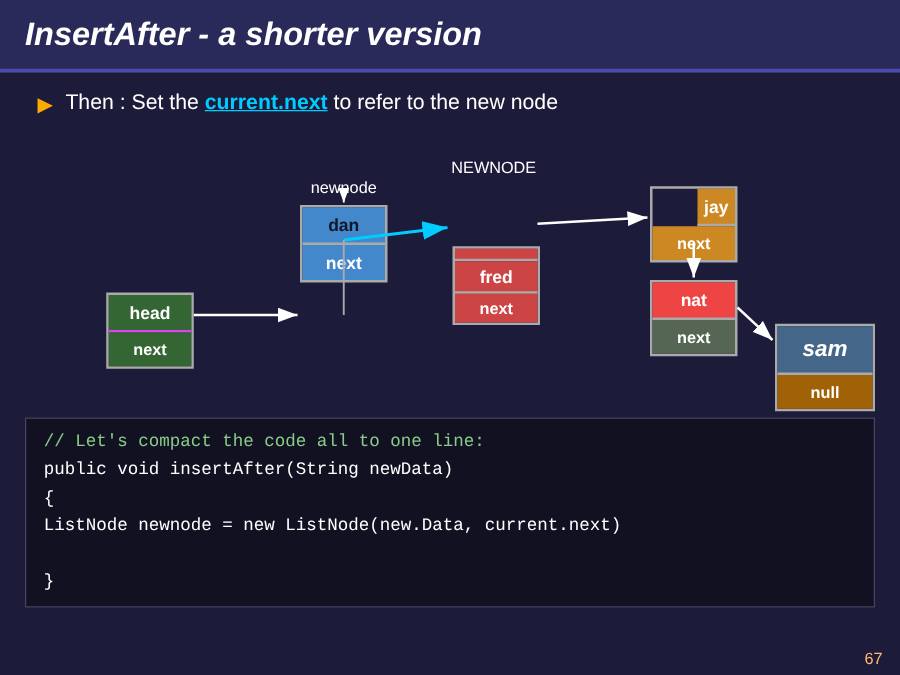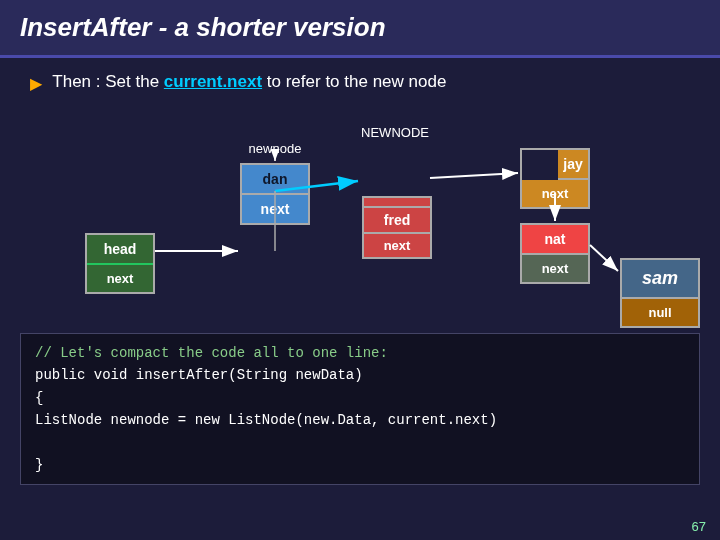--- a/index.html
+++ b/index.html
@@ -194,21 +194,21 @@
     
     .node-head {
       left: 55px;
       top: 130px;
       width: 70px;
     }
     .node-head .top-cell {
       background: #336633;
       color: white;
       padding: 6px 4px;
-      border-bottom: 2px solid #22c55e;
+      border-bottom: 2px solid #d946ef;
       font-size: 14px;
       font-weight: bold;
     }
     .node-head .bot-cell {
       background: #336633;
       color: white;
       padding: 6px 4px;
       font-size: 13px;
     }
 
@@ -255,21 +255,21 @@
     }
 
     .code-comment {
       color: #88cc88;
     }
 
     .page-num {
       position: absolute;
       bottom: 6px;
       right: 14px;
-      color: #86efac;
+      color: #fdba74;
       font-size: 13px;
     }
   </style>
 </head>
 <body>
 
 <div class="slide">
 
   <div class="title-bar">
     <span class="title-text">InsertAfter  - a shorter version</span>

